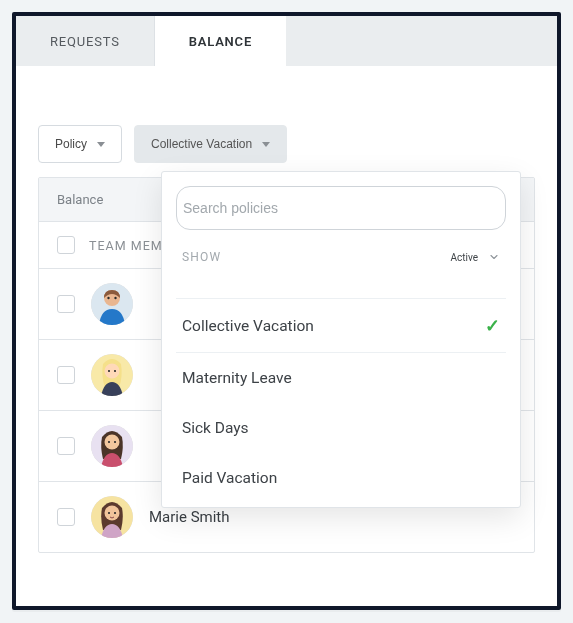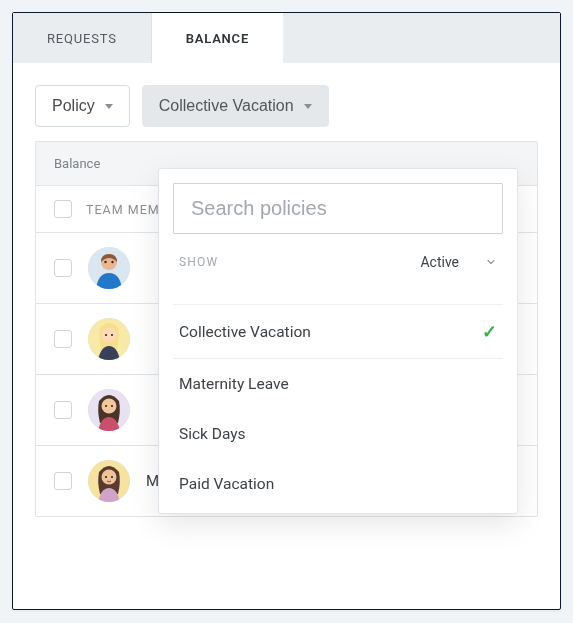--- a/index.html
+++ b/index.html
@@ -9,21 +9,21 @@
     width: 573px;
     height: 623px;
     overflow: hidden;
     color: #4a4a4a;
   }
   .page {
     padding: 12px;
   }
   .panel {
     background: #fff;
-    border: 1px solid #0f172a;
+    border: 4px solid #0f172a;
     border-radius: 2px;
     height: 598px;
     position: relative;
     box-shadow: 0 2px 0 rgba(0,0,0,0.03);
   }
   
   .tabs {
     display: flex;
     background: #eaedef;
   }
@@ -49,26 +49,27 @@
     padding: 22px 22px 14px;
     display: flex;
     gap: 12px;
     flex-wrap: wrap;
   }
   .dd-btn {
     display: inline-flex;
     align-items: center;
     gap: 10px;
     padding: 11px 16px;
-    font-size: 16px;
+    font-size: 12px;
     color: #4a4a4a;
     border: 1px solid #d6dbe0;
     border-radius: 4px;
     background: #fff;
     cursor: pointer;
+    margin-top: 37px;
   }
   .dd-btn.filled {
     background: #e4e8eb;
     border-color: #e4e8eb;
     color: #555;
   }
   .caret-down {
     width: 0; height: 0;
     border-left: 4px solid transparent;
     border-right: 4px solid transparent;
@@ -136,45 +137,45 @@
     width: 360px;
     background: #fff;
     border: 1px solid #e0e4e8;
     border-radius: 3px;
     box-shadow: 0 10px 30px rgba(0,0,0,0.10);
     z-index: 50;
     padding: 14px 14px 4px;
   }
   .search-box {
     width: 100%;
-    padding: 13px 17px;
-    font-size: 20px;
+    padding: 13px 6px;
+    font-size: 14px;
     color: #4a4a4a;
     border: 1px solid #cfd4d9;
-    border-radius: 1px;
+    border-radius: 14px;
     outline: none;
   }
   .search-box::placeholder { color: #a2a8ad; }
   .show-row {
     display: flex;
     justify-content: space-between;
     align-items: center;
     padding: 20px 6px 34px;
     border-bottom: 1px solid #ecf0f3;
   }
   .show-label {
     font-size: 12px;
     letter-spacing: 1.2px;
     color: #a3a9ae;
   }
   .show-select {
     display: inline-flex;
     align-items: center;
-    gap: 26px;
-    font-size: 14px;
+    gap: 10px;
+    font-size: 10px;
     color: #3f4448;
     cursor: pointer;
   }
   .chev {
     width: 12px; height: 12px;
     color: #8f959b;
   }
   .opt {
     display: flex;
     justify-content: space-between;

